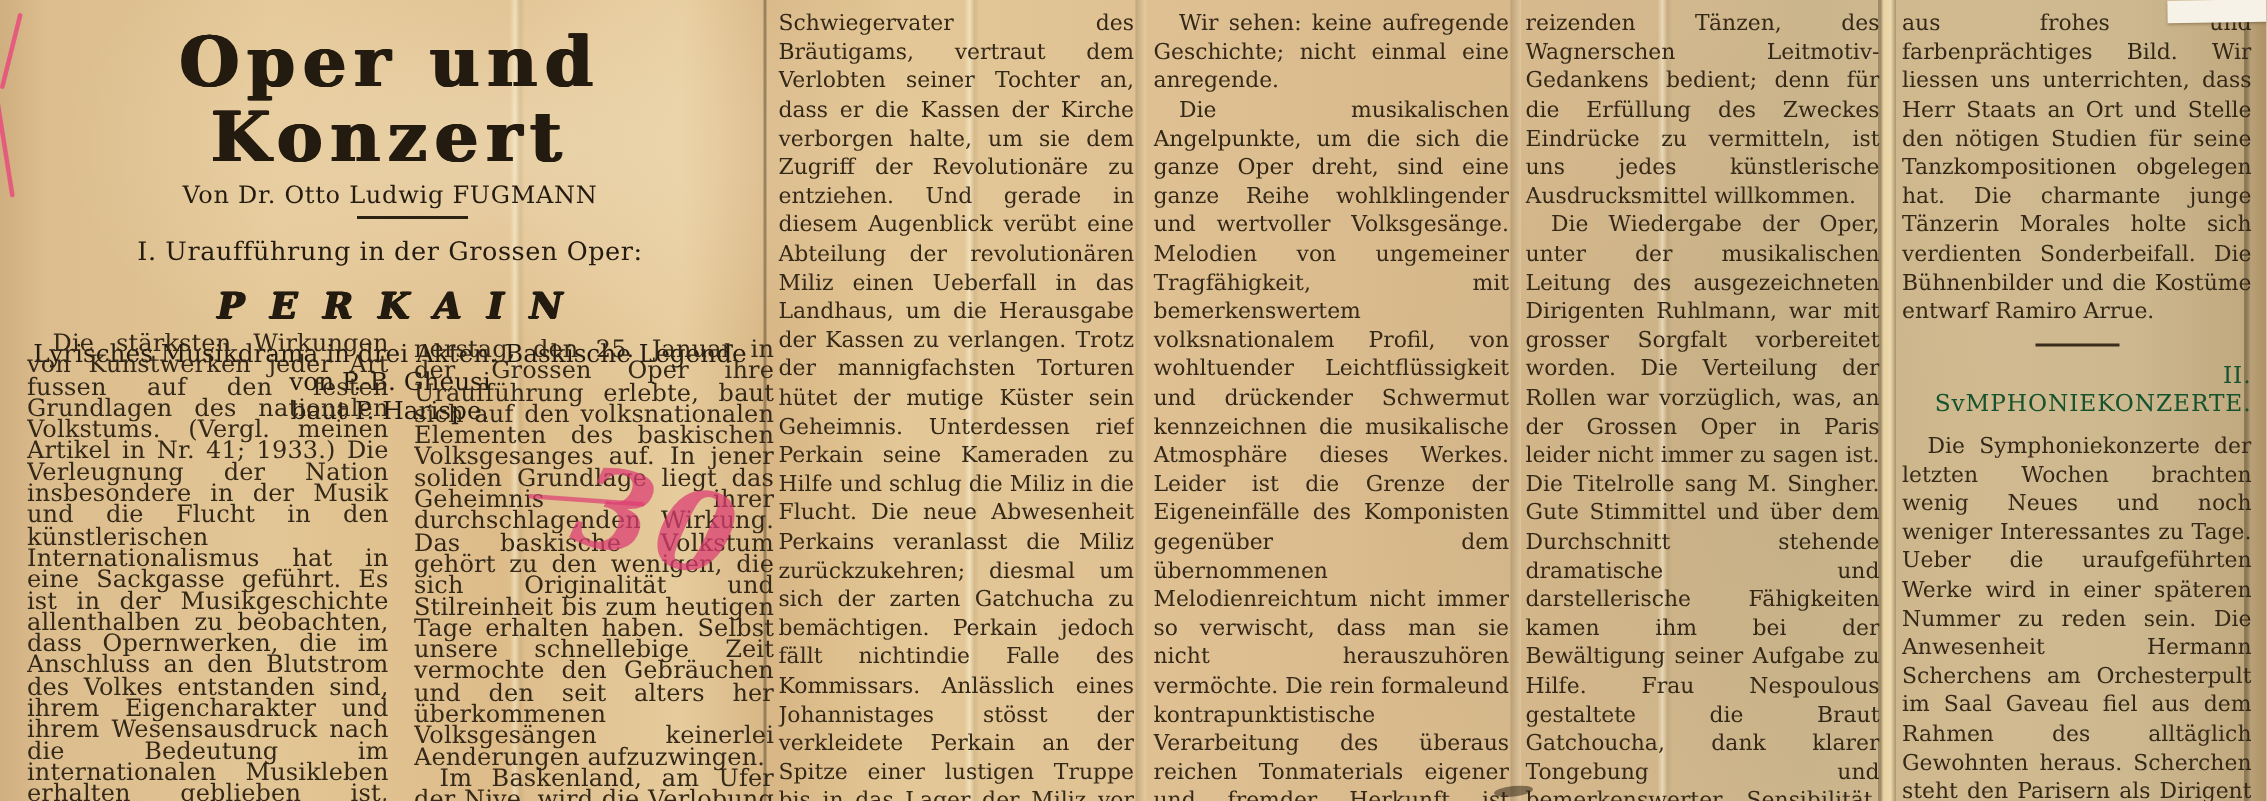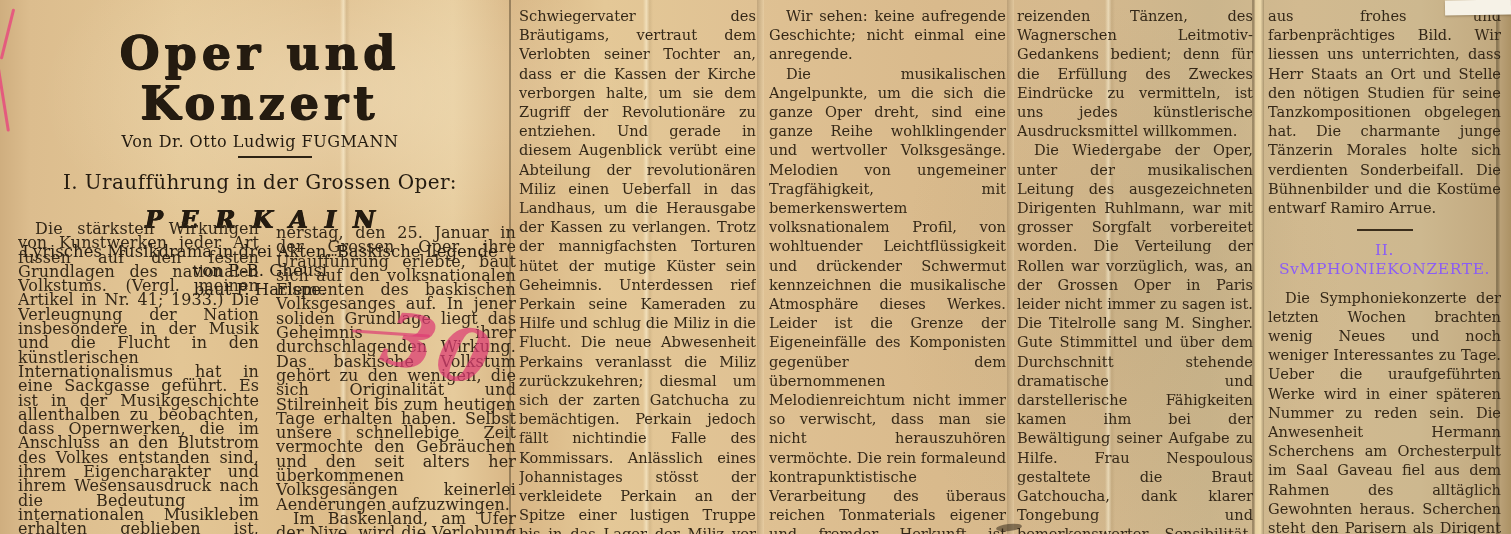--- a/index.html
+++ b/index.html
@@ -11,38 +11,38 @@
       radial-gradient(ellipse 300px 400px at 1120px 300px, rgba(120,110,70,.10), rgba(120,110,70,0) 75%),
       linear-gradient(90deg,#cfae7f 0,#dcbd8e 2%,#e3c695 12%,#ddbc8a 22%,#e6cb9c 30%,#d8b685 34%,#e4c897 40%,#dfc193 50%,#d9ba8c 62%,#d5b98e 72%,#cbb58c 80%,#d2ba90 86%,#cdb88f 94%,#bfa67c 100%);
   }
   .bodytext{color:#342818;text-align:justify;}
   .bodytext p{margin:0;}
   .bodytext p.indent{text-indent:17px;}
   .smallcol{font-size:16px;line-height:14.3px;letter-spacing:.1px;}
   .bigcol{font-size:14.6px;line-height:19.2px;}
   .col{position:absolute;top:6px;bottom:0;overflow:hidden;}
   
-  .header{position:absolute;left:14px;top:8px;width:492px;text-align:center;color:#241b10;margin-top:12px;}
+  .header{position:absolute;left:14px;top:8px;width:492px;text-align:center;color:#241b10;}
   .main-title{
     font-size:46px;line-height:50px;font-weight:bold;letter-spacing:5px;margin:8px 0 2px;
     text-shadow:.7px 0 0 currentColor,-.7px 0 0 currentColor,0 .5px 0 currentColor;
   }
   .byline{font-size:16px;margin-top:4px;letter-spacing:.5px;}
   .byline-rule{width:74px;height:2px;background:#2c2213;margin:5px auto 0 auto;position:relative;left:15px;}
-  .subheading{font-size:20px;margin-top:12px;letter-spacing:.4px;}
+  .subheading{font-size:17px;margin-top:12px;letter-spacing:.4px;}
   .opera-title{
     font-size:24px;line-height:36px;font-weight:bold;letter-spacing:17px;margin:8px 0 4px;text-indent:17px;
     text-shadow:.6px 0 0 currentColor,-.6px 0 0 currentColor,0 .4px 0 currentColor;
     font-style:italic;
   }
   .subtitle{font-size:16.5px;line-height:19px;font-weight:400;}
   .music-credit{font-size:15.5px;margin-top:9px;}
   
   .sec-rule{width:56px;height:2px;background:#3a2d1b;margin:12px auto 10px auto;}
-  .sec-heading{font-size:15.5px;letter-spacing:.6px;text-align:center;margin:0 0 8px 0;font-weight:500;color:#8b5cf6;}
+  .sec-heading{font-size:15.5px;letter-spacing:.6px;text-align:right;margin:0 0 8px 0;font-weight:500;color:#14532d;}
   
   .edge{position:absolute;top:0;bottom:0;}
   .edge-line{width:2px;background:rgba(74,60,38,.45);}
   .edge-soft{width:7px;background:linear-gradient(90deg,rgba(60,45,25,.18),rgba(255,240,205,.25));}
   .gap-strip{width:12px;background:linear-gradient(90deg,rgba(70,55,30,.35) 0 15%,#e7d1a2 30%,#ecd8ab 70%,rgba(70,55,30,.28) 100%);}
   .right-band{width:15px;background:linear-gradient(90deg,rgba(60,48,25,.4) 0 12%,#b9a077 30%,#ac9265 100%);}
   .crease{position:absolute;top:0;bottom:0;width:10px;background:linear-gradient(90deg,rgba(255,245,215,0),rgba(255,248,222,.5),rgba(120,95,55,.12),rgba(255,245,215,0));}
   .mark-30{
     position:absolute;left:383px;top:312px;font-size:74px;line-height:74px;font-style:italic;
     color:rgba(221,60,115,.72);transform:rotate(14deg);font-family:"DejaVu Serif",serif;font-weight:bold;letter-spacing:4px;

